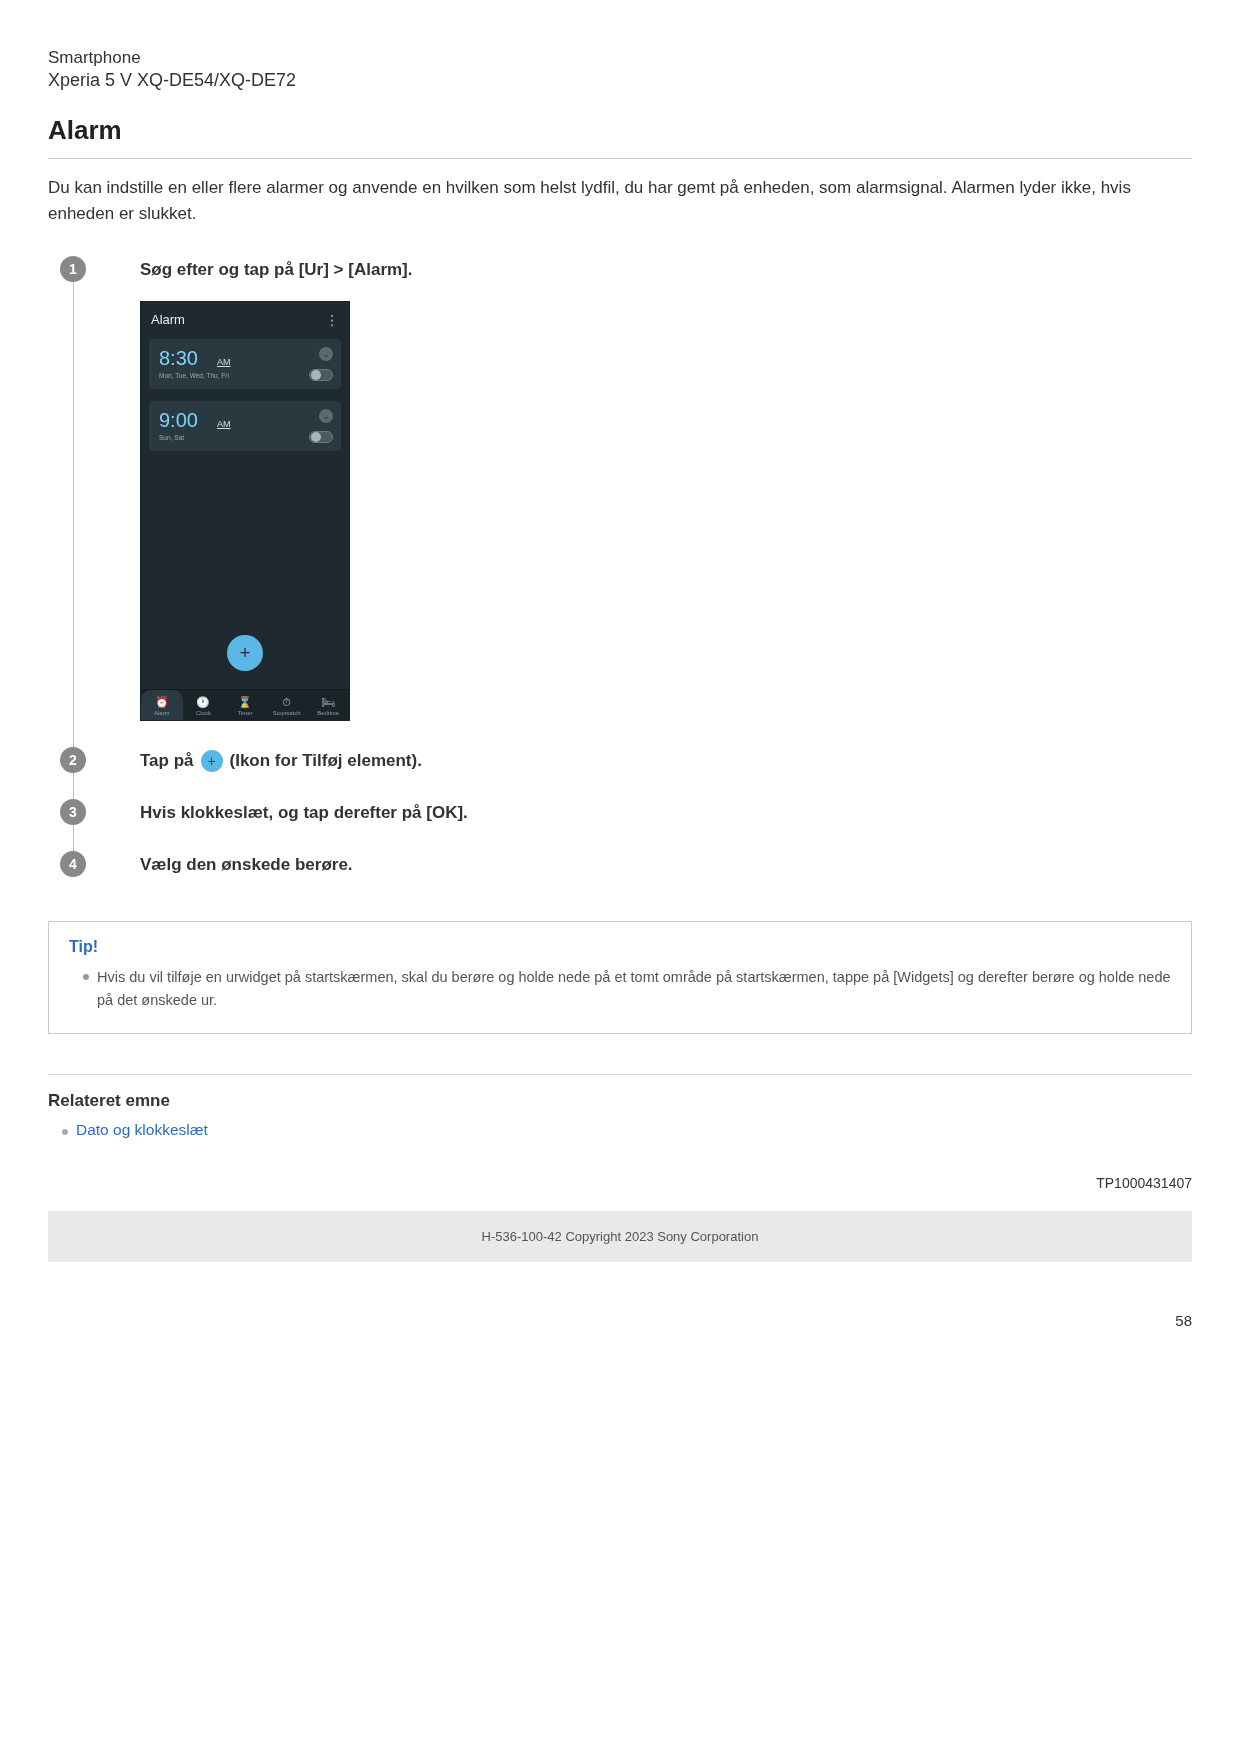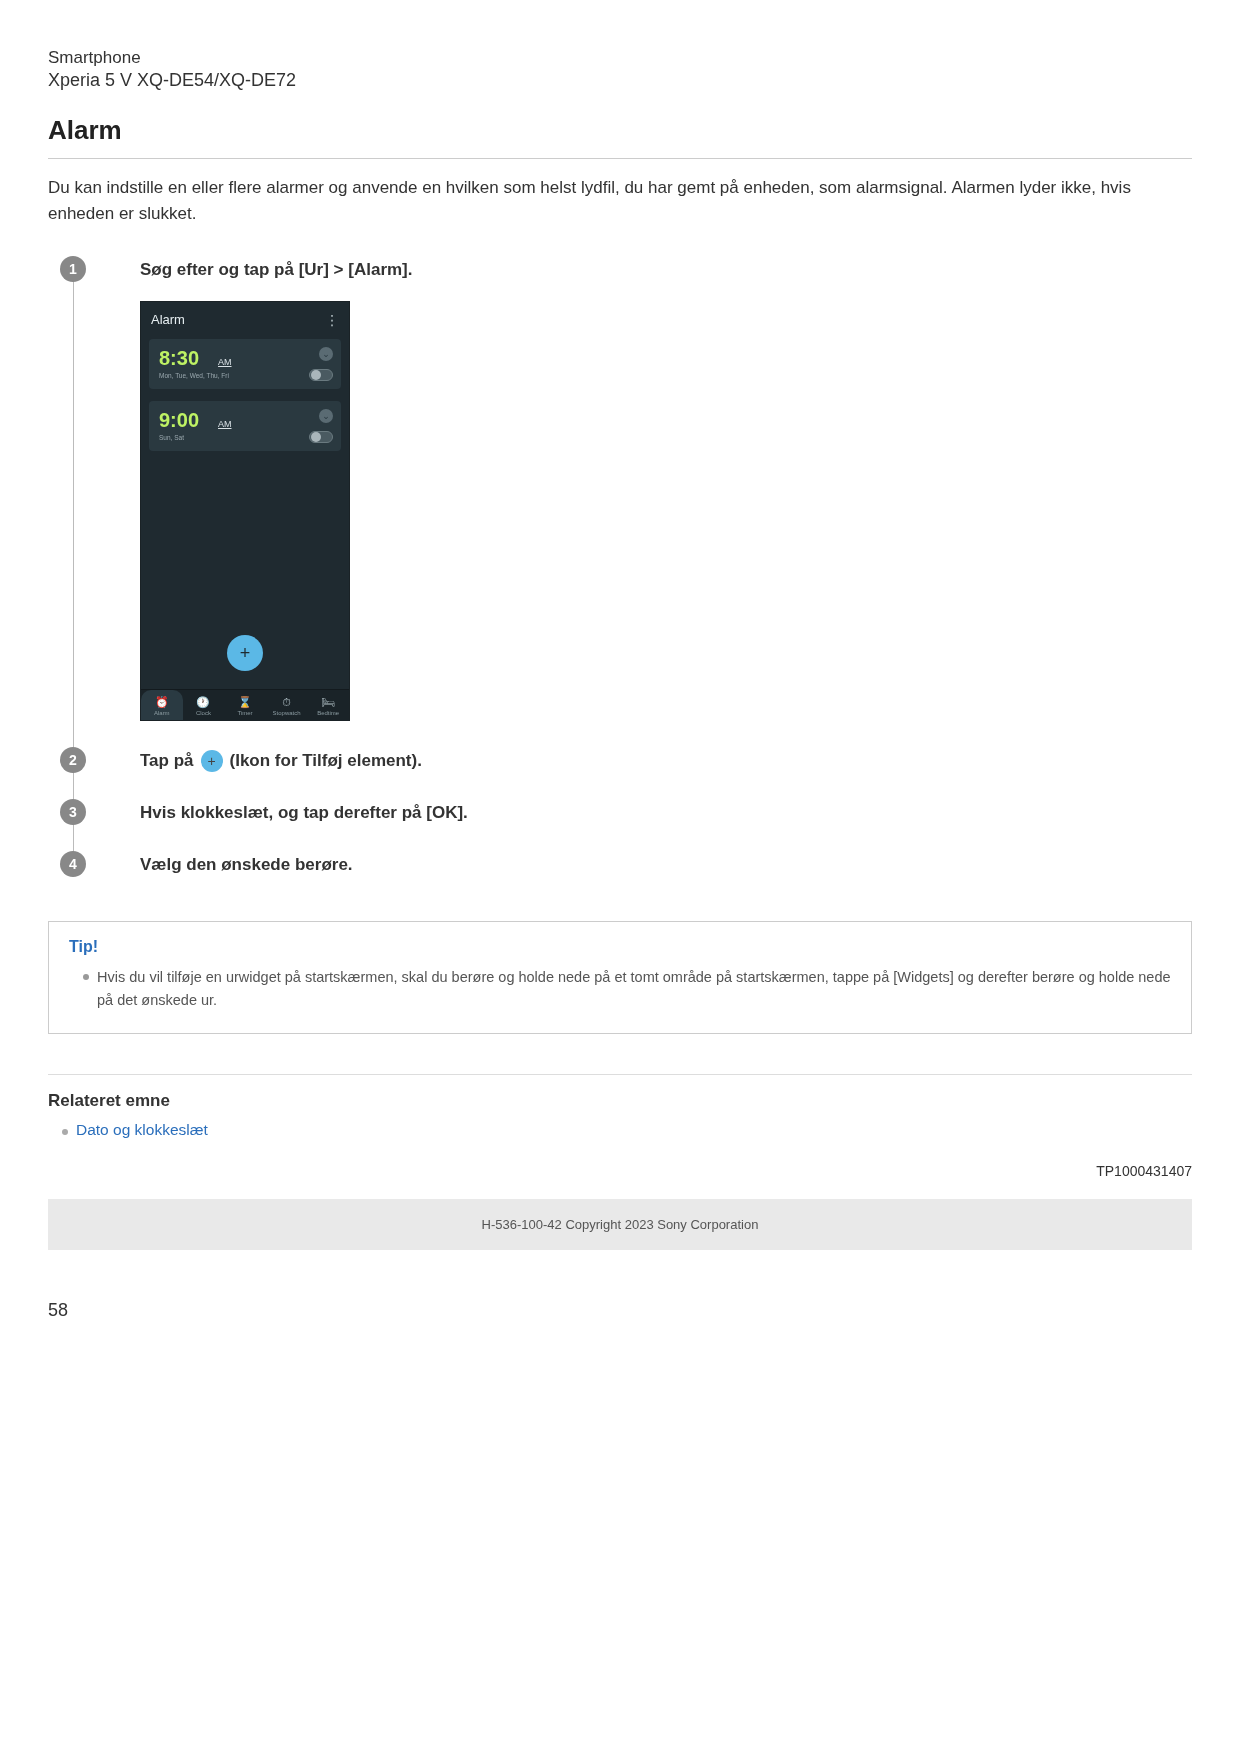--- a/index.html
+++ b/index.html
@@ -145,22 +145,22 @@
     .kebab { color: #b8c4c9; font-size: 14px; line-height: 1; }
     .alarm-item {
       background: #2a3940;
       margin: 6px 8px;
       padding: 8px 10px 10px 10px;
       border-radius: 4px;
       position: relative;
     }
     .alarm-time {
       font-size: 20px;
-      font-weight: 700;
-      color: #bef264;
+      font-weight: 400;
+      color: #7dd3fc;
     }
     .alarm-ampm { font-size: 9px; margin-left: 19px; text-decoration: underline; }
     .alarm-days { font-size: 6.5px; color: #9aa8ae; margin-top: 2px; }
     .expand-caret {
       position: absolute;
       top: 8px;
       right: 8px;
       width: 14px;
       height: 14px;
       border-radius: 50%;
@@ -285,33 +285,33 @@
       width: 6px;
       height: 6px;
       border-radius: 50%;
       background: #aaa;
     }
     .related-link { color: #2a6ebb; text-decoration: none; }
     .doc-id {
       text-align: right;
       font-size: 14px;
       color: #333;
-      margin-top: 24px;
+      margin-top: 36px;
       margin-bottom: 20px;
     }
     .footer-bar {
       background: #e9e9e9;
       text-align: center;
       font-size: 13px;
       color: #555;
       padding: 18px 0;
     }
     .page-num {
-      text-align: left;
-      font-size: 18px;
+      text-align: right;
+      font-size: 15px;
       color: #333;
       margin-top: 50px;
     }
   </style>
 </head>
 <body>
 
 <div class="page">
 
   <div class="product-category">Smartphone</div>

